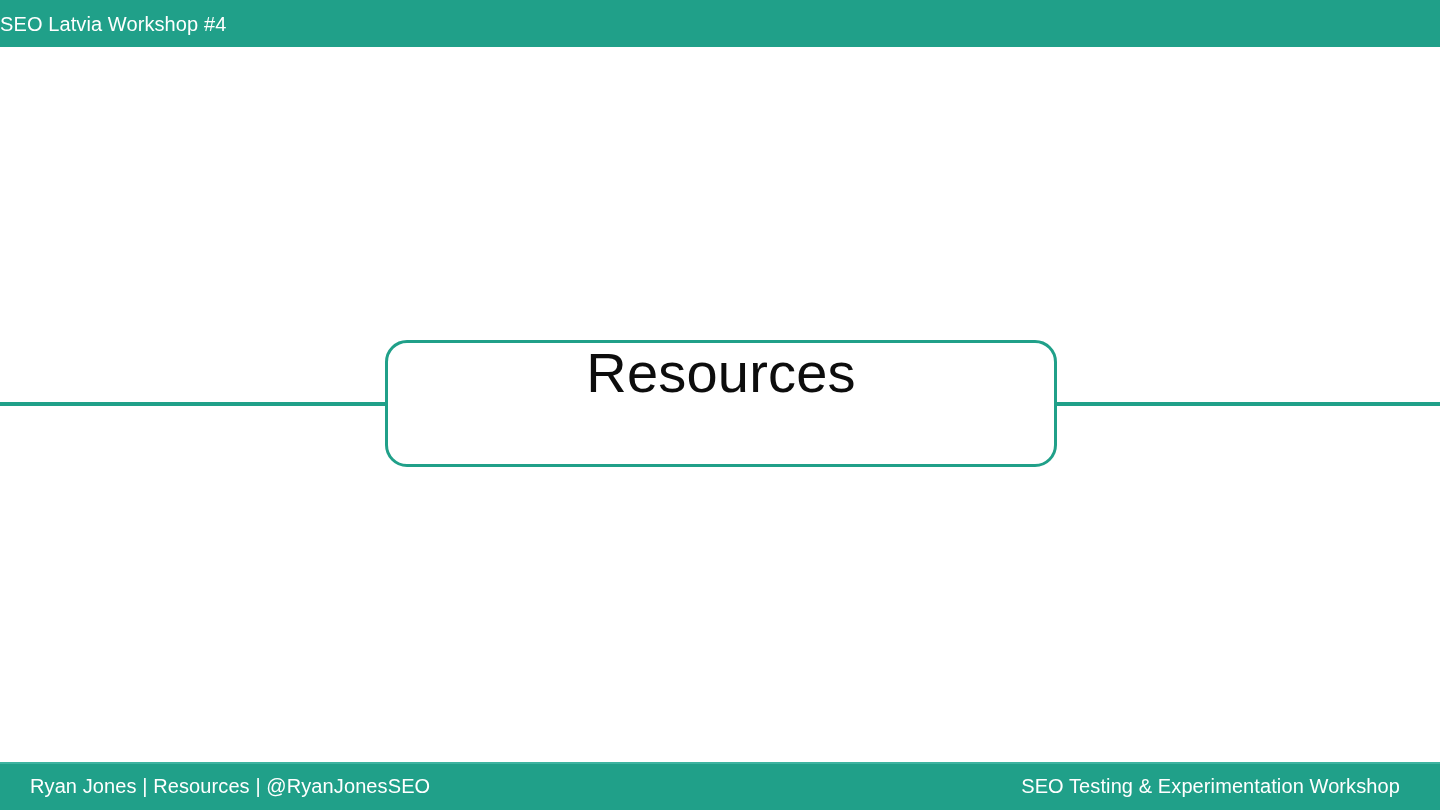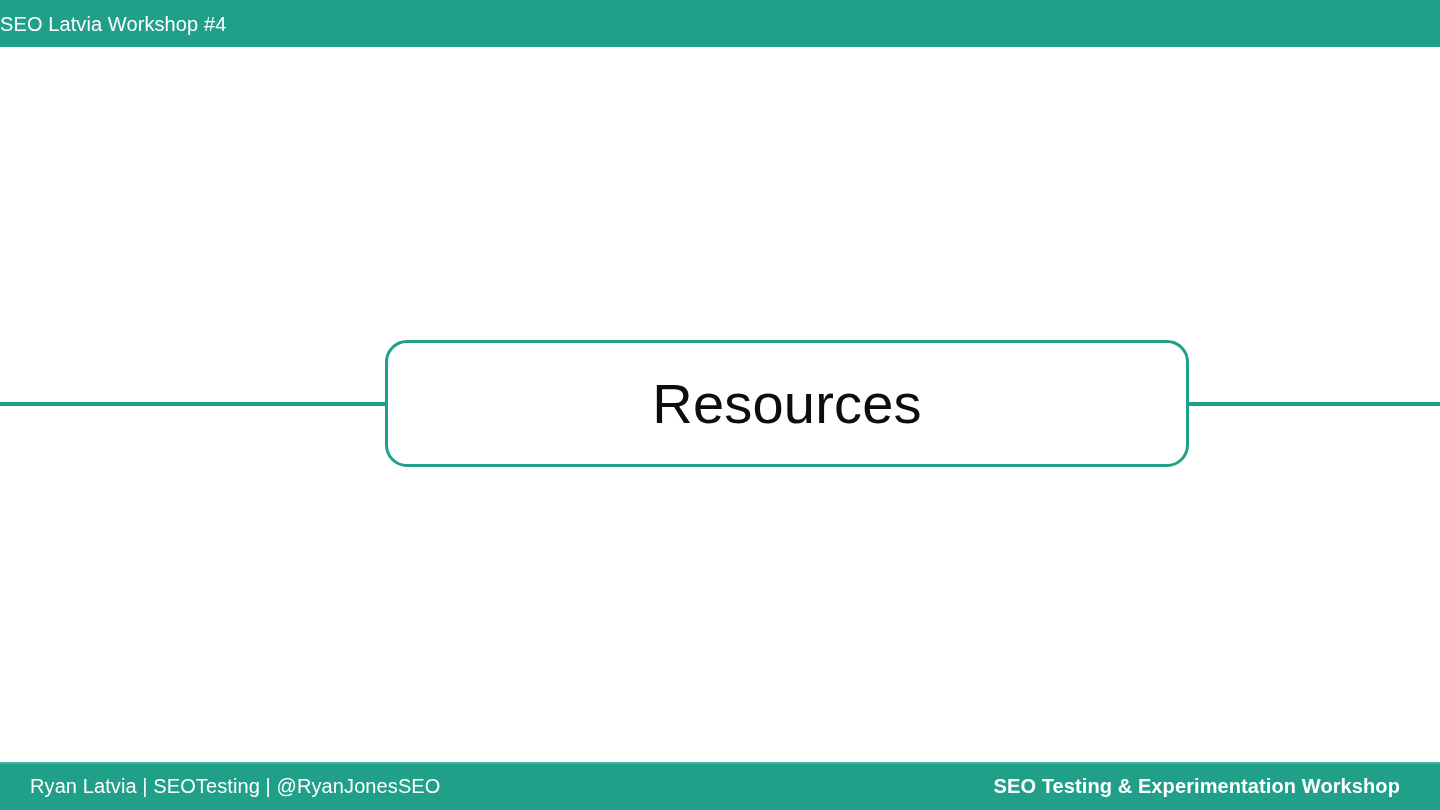--- a/index.html
+++ b/index.html
@@ -48,28 +48,27 @@
     width: 1440px;
     height: 4px;
     background: #20a089;
   }
 
   
   .title-box {
     position: absolute;
     left: 385px;
     top: 340px;
-    width: 804px;
+    width: 672px;
     height: 127px;
     box-sizing: border-box;
     background: #ffffff;
     border: 3px solid #20a089;
     border-radius: 22px;
     display: flex;
-    align-items: center;
     justify-content: center;
     z-index: 2;
   }
   .title-box-text {
     color: #0d0d0d;
     font-size: 56px;
     line-height: 60px;
     font-weight: 400;
     letter-spacing: 0.2px;
     white-space: nowrap;
@@ -100,36 +99,35 @@
   }
   .footer-text {
     color: #ffffff;
     font-size: 20px;
     line-height: 22px;
     letter-spacing: 0.1px;
     white-space: nowrap;
   }
   .footer-text.right {
     text-align: right;
-    font-weight: bold;
   }
 </style>
 </head>
 <body>
 
 <div class="slide">
 
   <div class="header-bar">
     <span class="header-title">SEO Latvia Workshop #4</span>
   </div>
 
   <div class="divider-line"></div>
 
   <div class="title-box">
     <span class="title-box-text">Resources</span>
   </div>
 
   <div class="footer-bar">
-    <span class="footer-text">Ryan Latvia | SEOTesting | @RyanJonesSEO</span>
+    <span class="footer-text">Ryan Jones | Resources | @RyanJonesSEO</span>
     <span class="footer-text right">SEO Testing &amp; Experimentation Workshop</span>
   </div>
 
 </div>
 
 </body></html>

